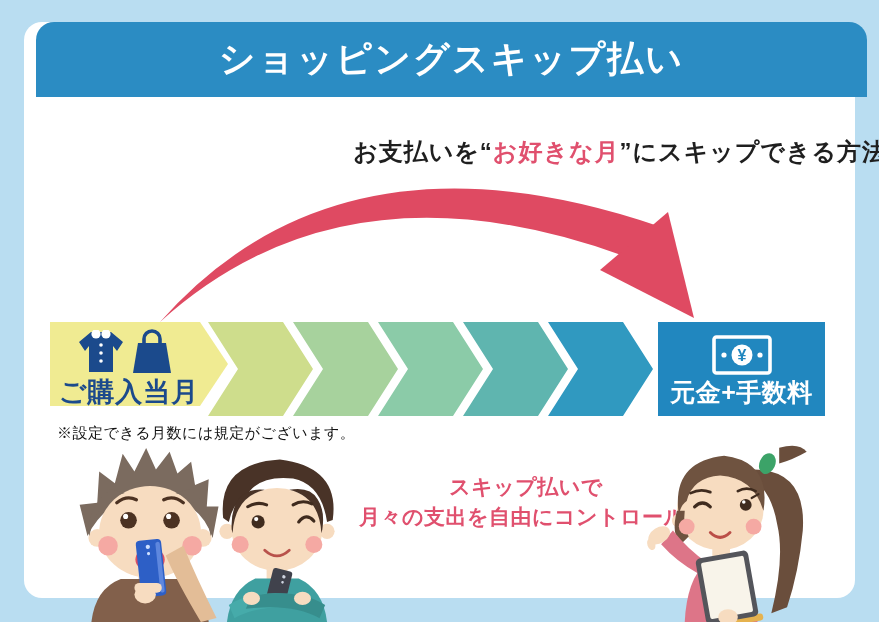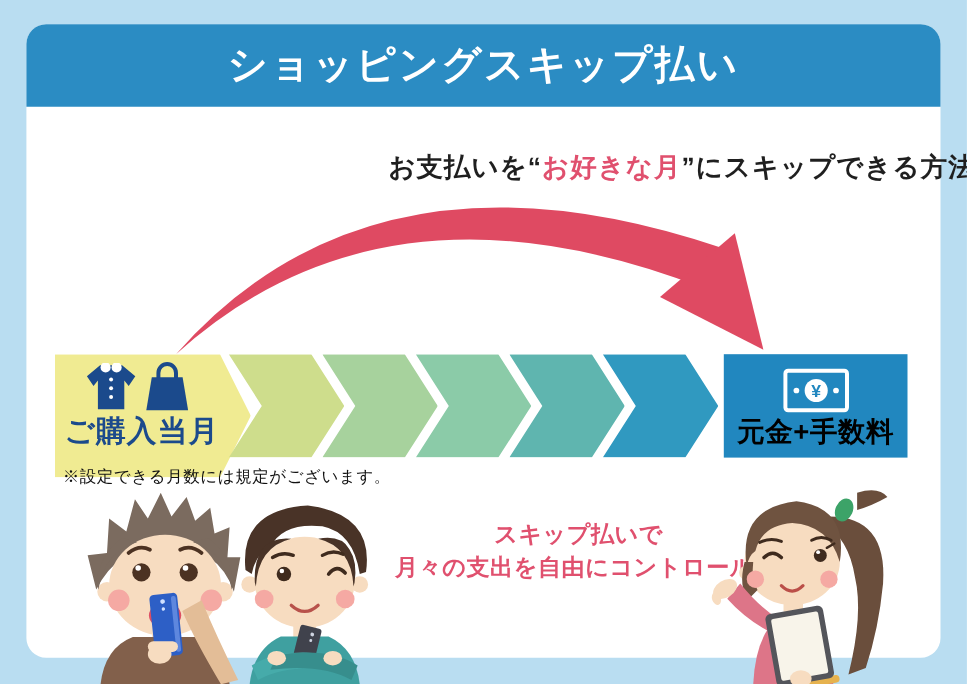--- a/index.html
+++ b/index.html
@@ -6,56 +6,56 @@
   body{
     width:879px;height:622px;position:relative;overflow:hidden;
     background:#b9ddf1;
     font-family:"Liberation Sans","DejaVu Sans",sans-serif;
   }
   .card{
     position:absolute;left:24px;top:22px;width:831px;height:576px;
     background:#ffffff;border-radius:18px;
   }
   .banner{
-    position:absolute;left:0;top:0;width:100%;height:75px;
+    position:absolute;left:12px;top:0;width:100%;height:75px;
     background:#2b8cc3;border-radius:18px 18px 0 0;
     display:flex;align-items:center;justify-content:center;
   }
   .banner h1{
     margin:0;color:#ffffff;font-size:36px;font-weight:700;letter-spacing:2px;
   }
   .subtitle{
     position:absolute;left:0;top:114px;width:100%;
     text-align:right;font-size:24px;font-weight:600;color:#1f1f1f;letter-spacing:1px;padding-left:32px;
   }
   .subtitle .hl{color:#e0506e;}
   .flow{position:absolute;left:0;top:0;width:100%;height:100%;}
   .startbox{
-    position:absolute;left:26px;top:300px;width:178px;height:112px;
+    position:absolute;left:26px;top:300px;width:178px;height:84px;
     background:#f0eb92;
     clip-path:polygon(0 0, calc(100% - 28px) 0, 100% 50%, calc(100% - 28px) 100%, 0 100%);
   }
   .startbox .icons{
     position:absolute;left:0;top:7px;width:150px;height:46px;
     display:flex;align-items:center;justify-content:center;gap:6px;
   }
   .startbox .lbl{
     position:absolute;left:6px;top:52px;width:146px;text-align:center;
     color:#1b4a8c;font-size:27px;font-weight:700;letter-spacing:1px;white-space:nowrap;
   }
   .chev{
     position:absolute;top:300px;width:105px;height:94px;
     clip-path:polygon(0 0, calc(100% - 30px) 0, 100% 50%, calc(100% - 30px) 100%, 0 100%, 30px 50%);
   }
   .endbox{
     position:absolute;left:634px;top:300px;width:167px;height:94px;
     background:#2187bf;display:flex;flex-direction:column;align-items:center;
   }
   .endbox .lbl{
-    color:#000000;font-size:25px;font-weight:700;letter-spacing:0.5px;margin-top:0;white-space:nowrap;
+    color:#ffffff;font-size:25px;font-weight:700;letter-spacing:0.5px;margin-top:0;white-space:nowrap;
   }
   .note{
     position:absolute;left:33px;top:402px;font-size:15px;color:#111111;letter-spacing:0.5px;font-family:Liberation Serif, serif;
   }
   .slogan{
     position:absolute;left:306px;top:472px;width:440px;text-align:center;
     color:#e0506e;font-weight:700;font-size:21px;line-height:1.45;letter-spacing:0.5px;
   }
   .arrow-svg{position:absolute;left:0;top:0;width:879px;height:622px;pointer-events:none;}
   .chara{position:absolute;}

